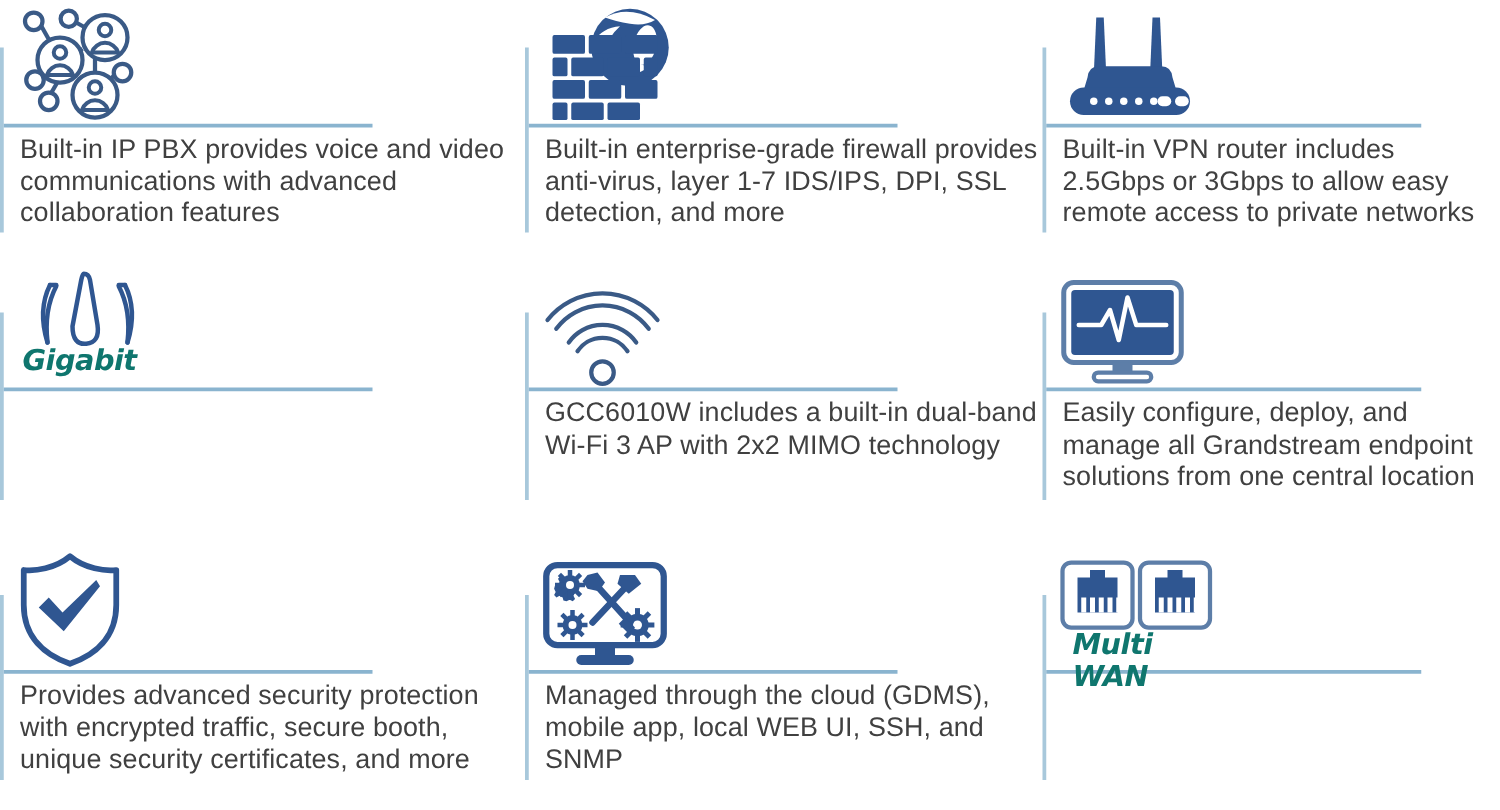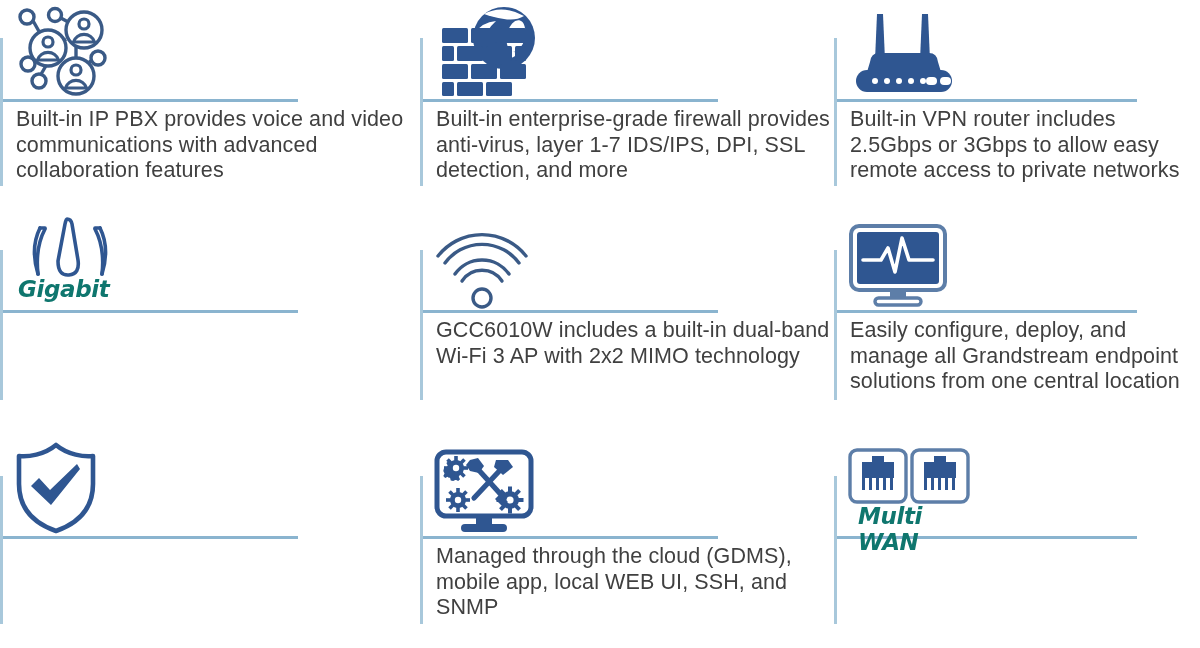--- a/index.html
+++ b/index.html
@@ -266,20 +266,21 @@
 
   <div class="cell r3 c1">
     <div class="vrule"></div>
     <div class="hrule"></div>
     <div class="icon-wrap">
       <svg width="84" height="92" viewBox="0 0 84 92">
         <path d="M42 3 C 30 13, 14 15, 5 14 L5 42 C5 68, 22 82, 42 89 C62 82, 79 68, 79 42 L79 14 C70 15, 54 13, 42 3 Z" fill="#ffffff" stroke="#2f5691" stroke-width="4.6" stroke-linejoin="round"></path>
         <path d="M17 44 L25 36 L36 48 L63 22 L66 27 L37 63 Z" fill="#2f5691"></path>
       </svg>
     </div>
+    <div class="caption">Provides advanced security protection with encrypted traffic, secure booth, unique security certificates, and more</div>
   </div>
 
   <div class="cell r3 c2">
     <div class="vrule"></div>
     <div class="hrule"></div>
     <div class="icon-wrap">
       <svg width="100" height="84" viewBox="0 0 100 84">
         <rect x="3" y="2" width="94" height="64" rx="9" fill="#ffffff" stroke="#2f5691" stroke-width="5"></rect>
 
         <g fill="#2f5691">

